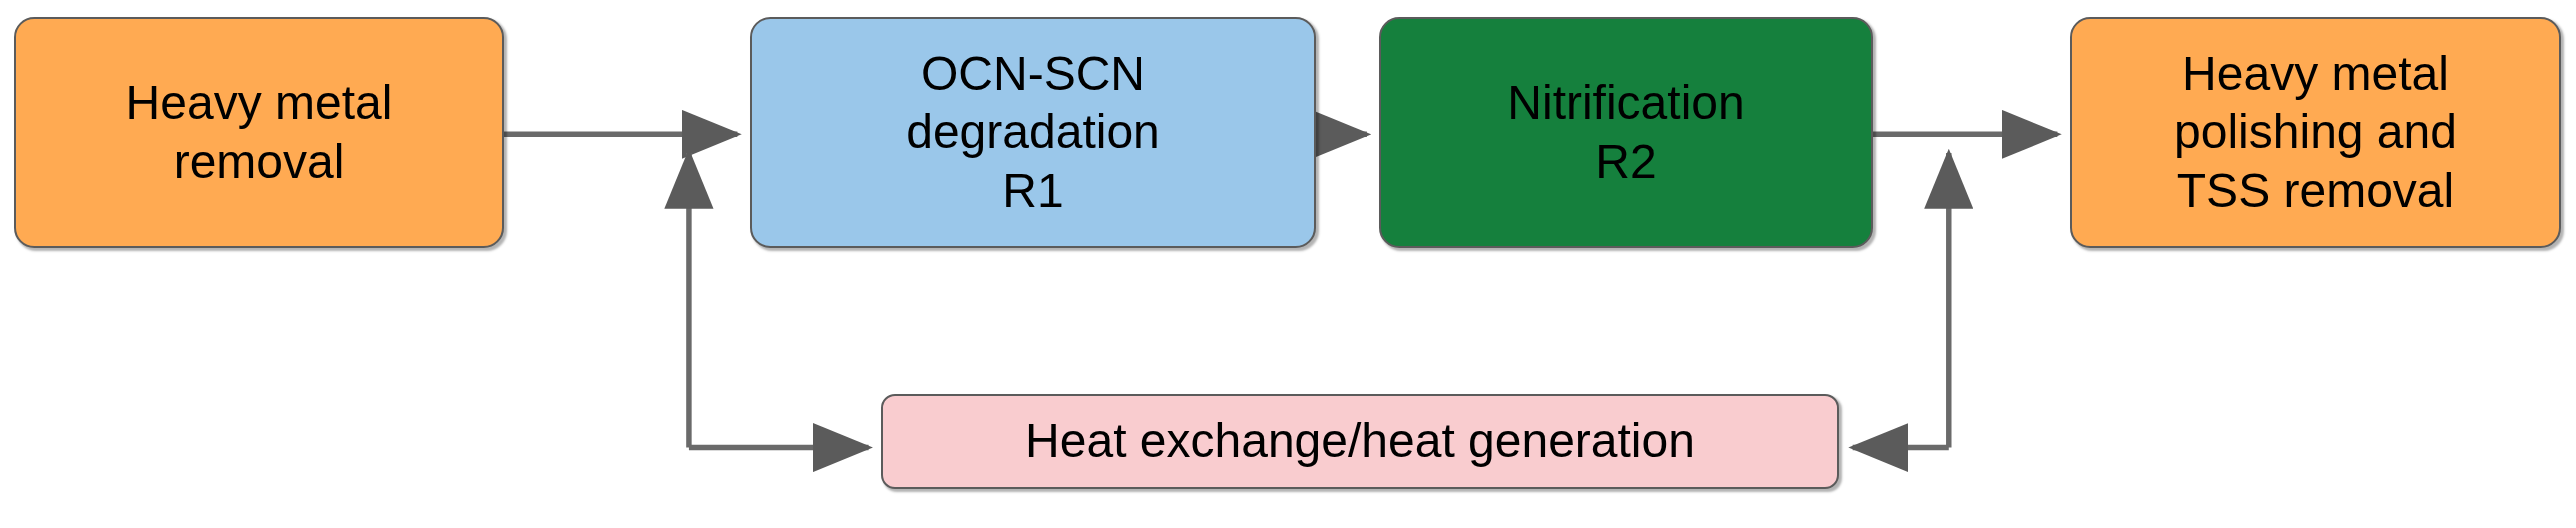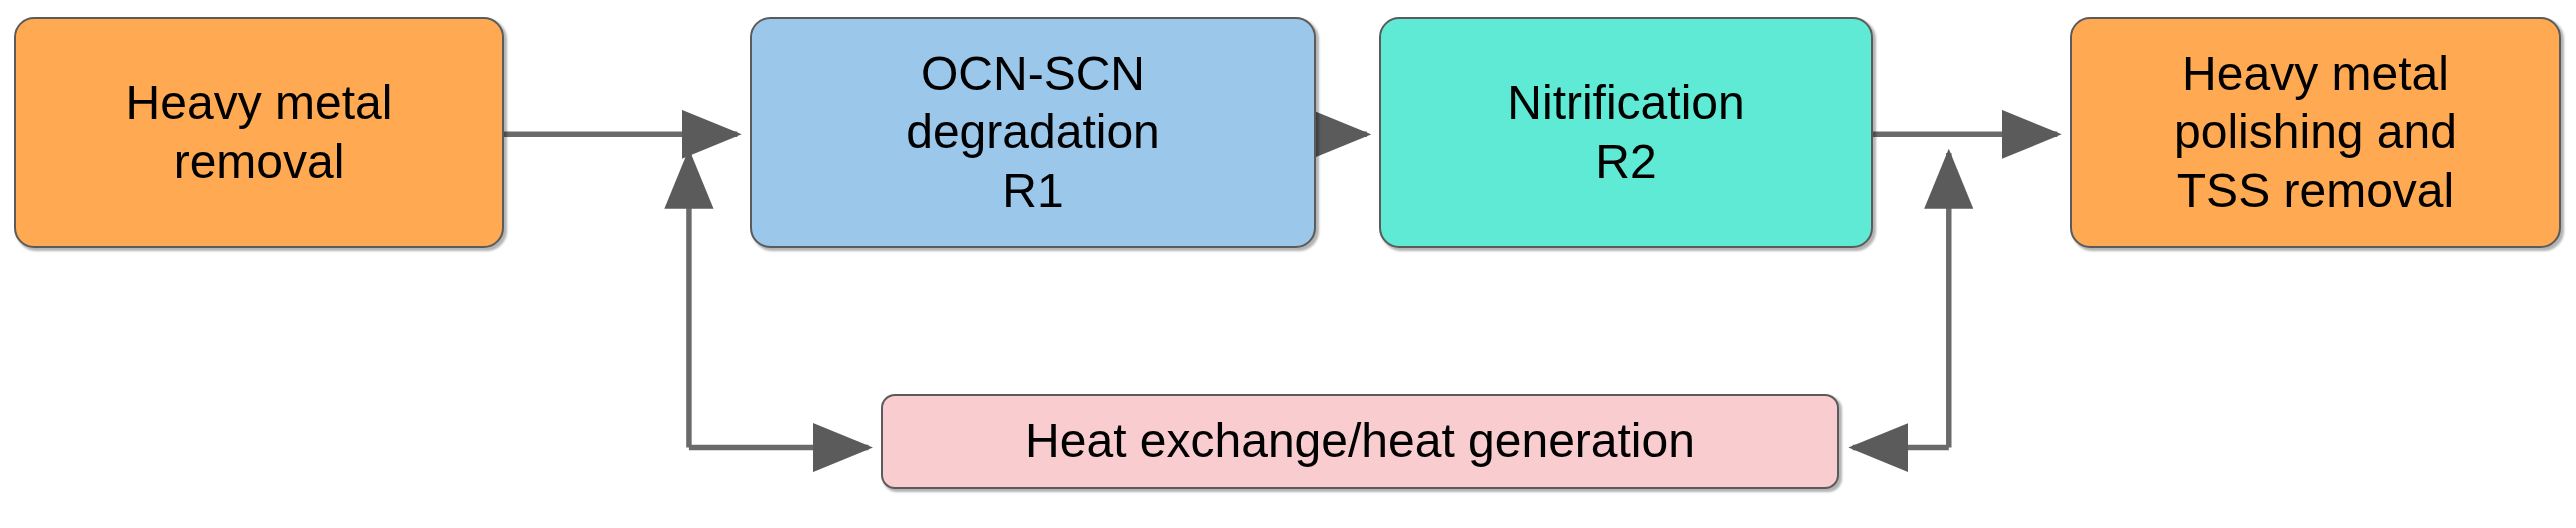--- a/index.html
+++ b/index.html
@@ -110,21 +110,21 @@
     <span class="node-label">Heavy metal
 removal</span>
   </div>
 
   <div class="node node-process" id="node-ocn-scn-degradation" style="background:#9AC7EA;">
     <span class="node-label">OCN-SCN
 degradation
 R1</span>
   </div>
 
-  <div class="node node-process" id="node-nitrification" style="background:#5eead4;">
+  <div class="node node-process" id="node-nitrification" style="background:#15803d;">
     <span class="node-label">Nitrification
 R2</span>
   </div>
 
   <div class="node node-process" id="node-heavy-metal-polishing" style="background:#FFAA52;">
     <span class="node-label">Heavy metal
 polishing and
 TSS removal</span>
   </div>
 

